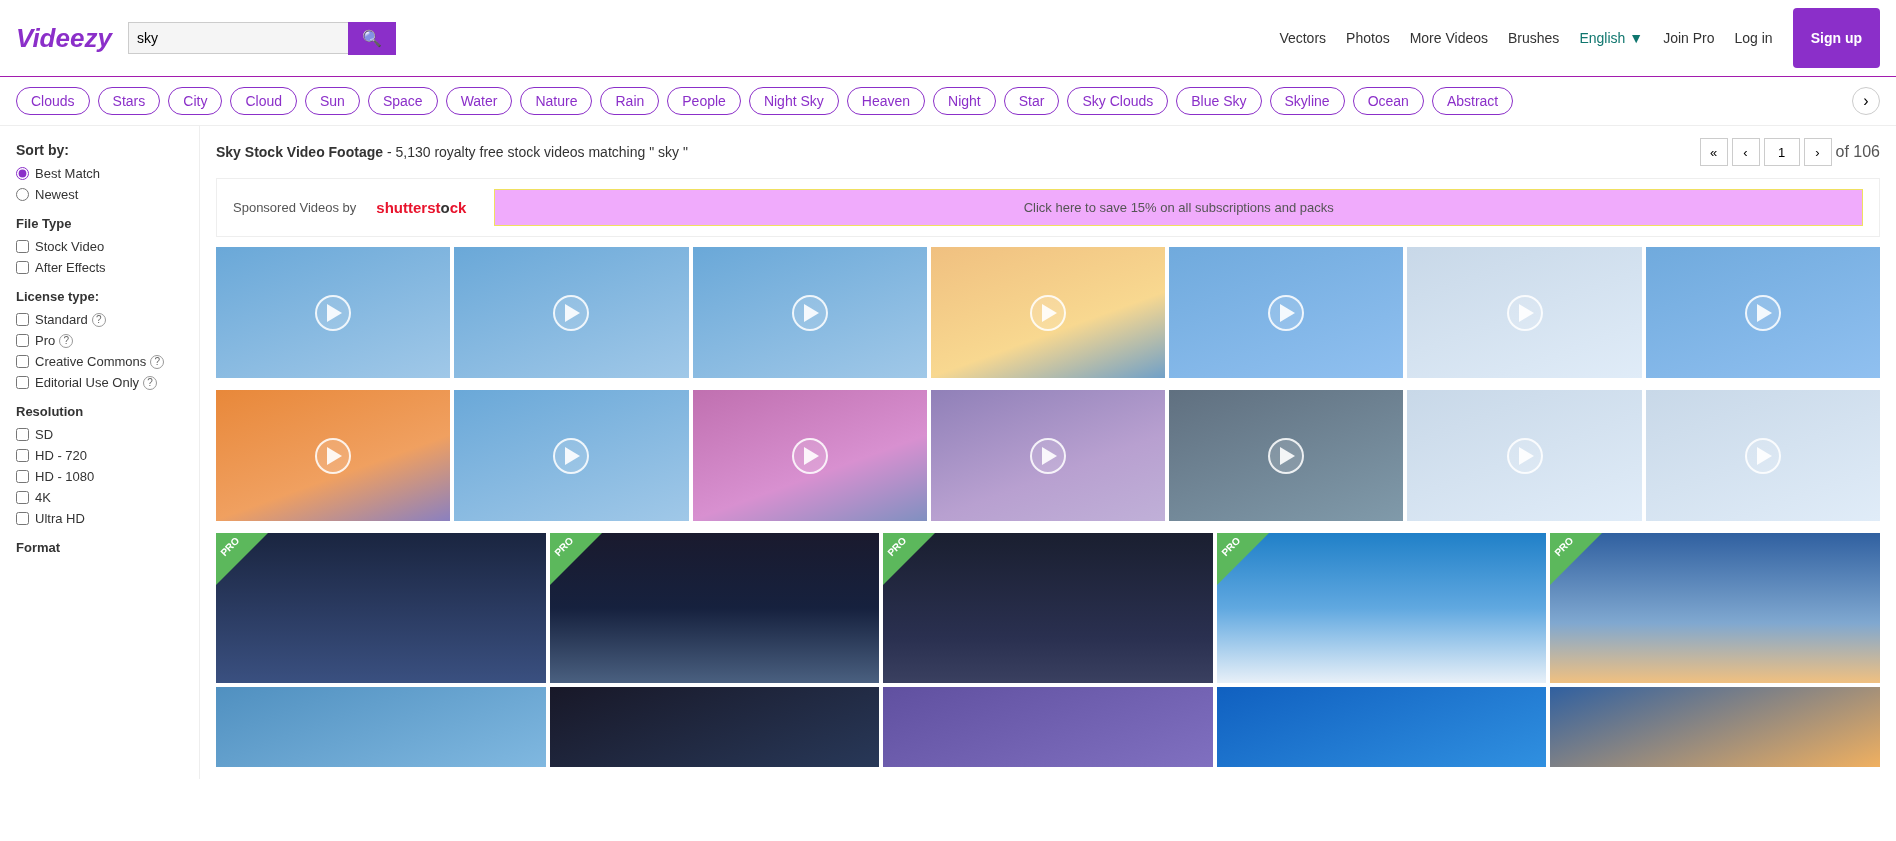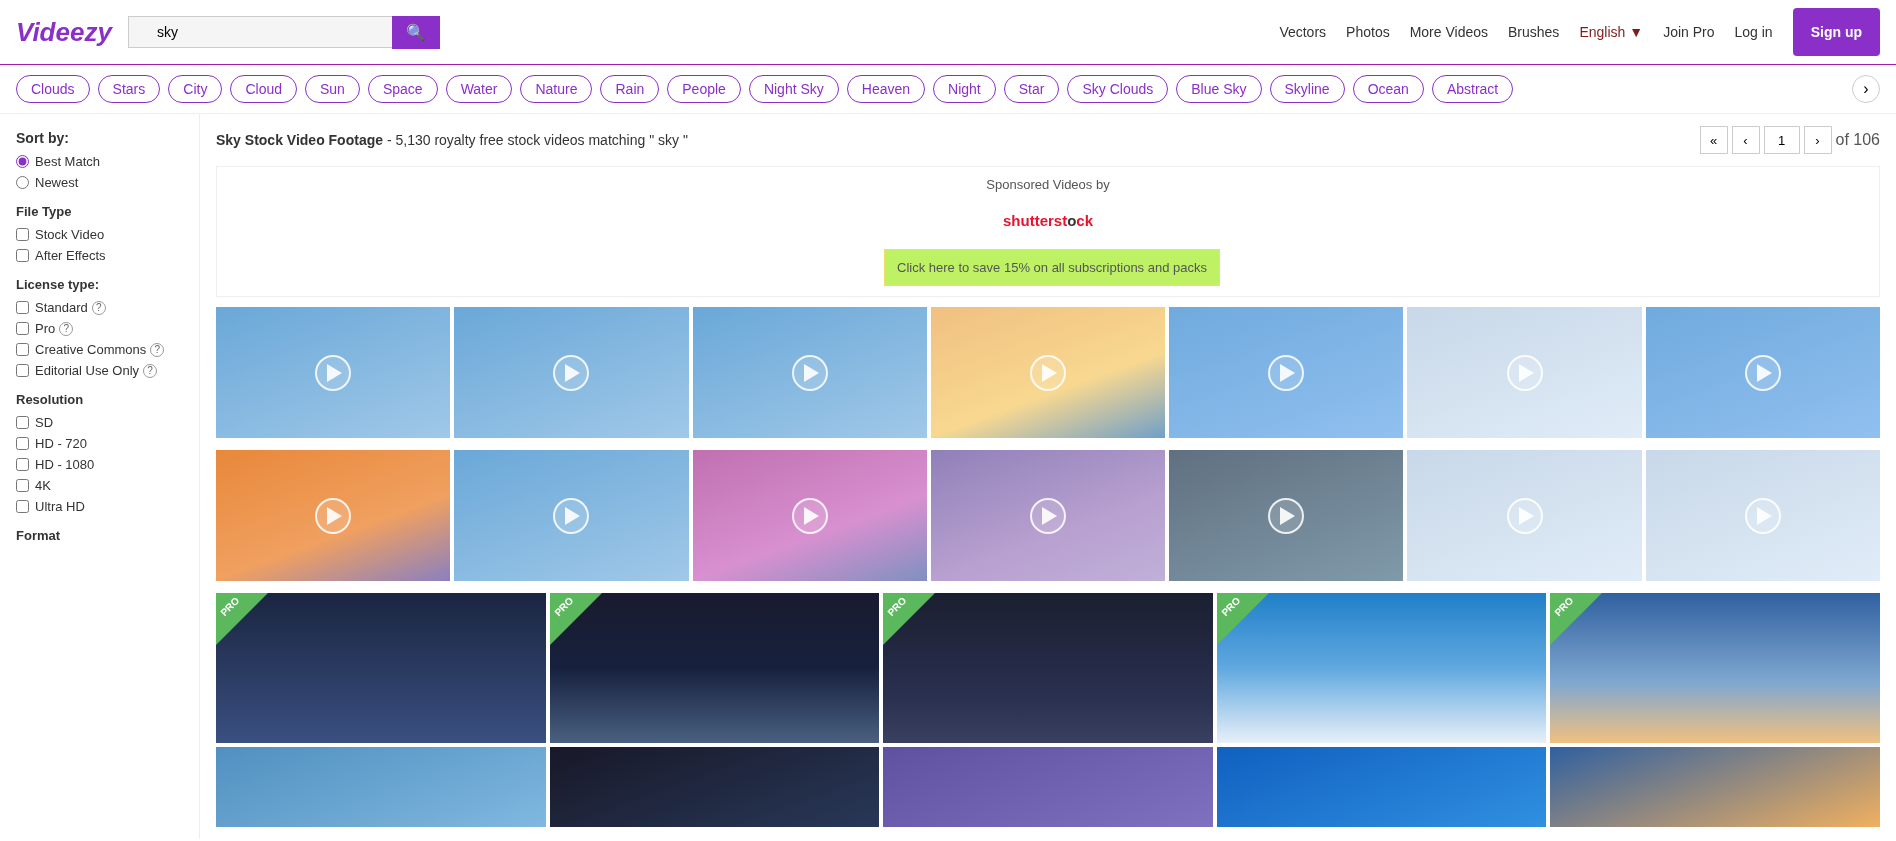--- a/index.html
+++ b/index.html
@@ -20,22 +20,22 @@
       font-style: italic;
       white-space: nowrap;
     }
     .search-bar {
       display: flex;
       align-items: center;
       flex: 0 0 auto;
     }
     .search-input {
       border: 1px solid #ccc;
-      padding: 7px 28px;
-      width: 264px;
+      padding: 7px 8px;
+      width: 220px;
       font-size: 14px;
       outline: none;
       border-right: none;
       background: #f5f5f5;
     }
     .search-btn {
       background: #8b2fc9;
       border: none;
       padding: 7px 14px;
       cursor: pointer;
@@ -52,36 +52,36 @@
     .header-nav a {
       text-decoration: none;
       color: #333;
       cursor: pointer;
     }
     .lang-selector {
       display: flex;
       align-items: flex-start;
       gap: 4px;
       cursor: pointer;
-      color: #7f1d1d;
+      color: #0f766e;
     }
     .join-pro-btn {
       text-decoration: none;
       color: #333;
       cursor: pointer;
     }
     .login-btn {
       text-decoration: none;
       color: #333;
       cursor: pointer;
     }
     .signup-btn {
       background: #8b2fc9;
       color: #fff;
-      padding: 16px 18px;
+      padding: 22px 18px;
       border-radius: 4px;
       border: none;
       cursor: pointer;
       font-size: 14px;
       font-weight: bold;
     }
 
     
     .tag-bar {
       display: flex;
@@ -220,34 +220,33 @@
 
     
     .sponsored-banner {
       display: flex;
       align-items: center;
       background: #fff;
       border: 1px solid #eee;
       margin-bottom: 10px;
       padding: 10px 16px;
       gap: 20px;
-      flex-direction: column;
     }
     .sponsored-text {
       font-size: 13px;
       color: #555;
       white-space: nowrap;
     }
     .shutterstock-logo {
       color: #e8132c;
       font-weight: bold;
       font-size: 15px;
     }
     .promo-banner {
-      background: #bef264;
+      background: #f0abfc;
       border: 1px solid #f0e060;
       padding: 10px 12px;
       text-align: center;
       font-size: 13px;
       color: #555;
       flex: 1;
       cursor: pointer;
       margin-left: 8px;
     }
 

